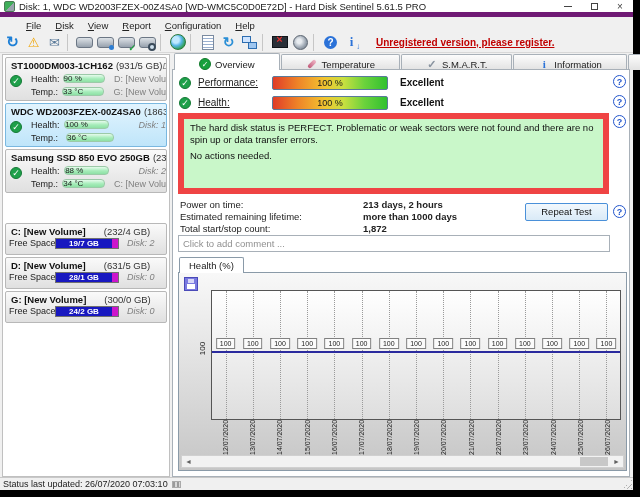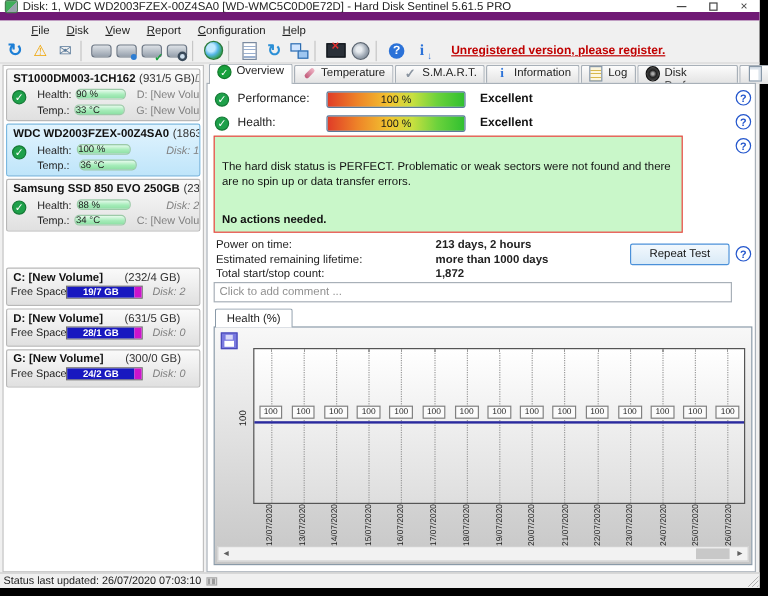--- a/index.html
+++ b/index.html
@@ -1,20 +1,20 @@
 <!DOCTYPE html>
 <html><head>
 <meta charset="utf-8">
 <style>
   * { margin:0; padding:0; box-sizing:border-box; }
   html,body { width:640px; height:497px; background:#000; font-family:"Liberation Sans",sans-serif; overflow:hidden; }
   .window { position:absolute; left:0; top:0; width:633px; height:490px; background:#f0f0f0; }
 
   
-  .titlebar { position:absolute; left:0; top:0; width:100%; height:17px; background:#fff; display:flex; align-items:center; border-bottom:7px solid #701a75; }
+  .titlebar { position:absolute; left:0; top:0; width:100%; height:17px; background:#fff; display:flex; align-items:center; border-bottom:5px solid #701a75; }
   .app-icon { width:11px; height:11px; margin:0 4px 0 4px; border-radius:2px;
     background: linear-gradient(135deg,#3fae5a 0 50%, #9aa4ae 50% 100%); border:1px solid #4a7a55; }
   .title-text { font-size:9.5px; color:#222; white-space:nowrap; overflow:hidden; flex:1; }
   .winbtns { display:flex; height:100%; }
   .winbtn { width:26px; height:100%; display:flex; align-items:center; justify-content:center; font-size:10px; color:#444; }
   .glyph-min { width:8px; height:1px; background:#444; display:block; }
   .glyph-max { width:7px; height:7px; border:1px solid #444; display:block; }
 
   
   .menubar { position:absolute; left:16px; top:18px; width:100%; height:14px; display:flex; align-items:center; padding-left:3px; }
@@ -69,45 +69,45 @@
   .vhead .vsize { margin-left:18px; color:#333; }
   .vrow { display:flex; align-items:flex-start; height:13px; padding-left:3px; }
   .vrow .vlabel { font-size:9px; color:#222; width:46px; }
   .freebar { width:64px; height:11px; border:1px solid #707070; display:flex; background:#fff; }
   .freebar .fb-used { flex:1; background:#1818c0; color:#fff; font-size:8px; font-weight:bold; text-align:center; line-height:10px; }
   .freebar .fb-mark { width:6px; background:#cc14cc; }
   .vrow .vdisk { margin-left:8px; font-size:9px; color:#808080; font-style:italic; }
 
   
   .tabbar { position:absolute; left:174px; top:53px; height:17px; display:flex; align-items:flex-end; }
-  .tab { display:flex; align-items:flex-start; height:16px; padding:0 6px; margin-right:1px; font-size:9.5px; color:#222;
+  .tab { display:flex; align-items:flex-end; height:16px; padding:0 24px; margin-right:1px; font-size:9.5px; color:#222;
     background:linear-gradient(#fcfcfc,#e2e2e2); border:1px solid #a8b0b8; border-bottom:none; border-radius:2px 2px 0 0; }
   .tab[data-active="true"] { background:#fff; height:17px; position:relative; z-index:3; }
   .tabicon { width:12px; height:12px; margin-right:4px; position:relative; display:inline-flex; align-items:center; justify-content:center; flex:none; }
   .tabicon[data-ticon="overview"] { background:#18a03c; border-radius:50%; border:1px solid #127a2c; }
   .tabicon[data-ticon="overview"]::before { content:"✓"; color:#fff; font-size:8px; }
   .tabicon[data-ticon="temperature"]::before { content:""; width:10px; height:4px; border-radius:3px; transform:rotate(-45deg); background:linear-gradient(90deg,#c05878,#f0b8c8); }
   .tabicon[data-ticon="smart"]::before { content:"✓"; color:#8a94a0; font-size:11px; font-weight:bold; }
   .tabicon[data-ticon="information"]::before { content:"i"; color:#2b72d8; font-weight:bold; font-size:11px; font-family:"Liberation Serif",serif; }
   .tabicon[data-ticon="log"]::before { content:""; width:9px; height:11px; border:1px solid #8898a8; background:repeating-linear-gradient(#fdf6dc 0 2px, #d8b84a 2px 3px); }
   .tabicon[data-ticon="disk-performance"]::before { content:""; width:11px; height:11px; border-radius:50%; border:1px solid #111;
     background:radial-gradient(circle at 50% 50%, #aaa 12%, #222 40%, #484848 75%); }
   .tabicon[data-ticon="alerts"]::before { content:""; width:9px; height:11px; background:#fff; border:1px solid #8898a8; box-shadow:inset -2px 2px 0 #dce4ec; }
 
   
   .main-panel { position:absolute; left:172px; top:69px; width:458px; height:408px; background:#fff; border:1px solid #a8b0b8; }
   .meter-row { position:absolute; left:6px; display:flex; align-items:center; height:15px; }
   .meter-row .check-badge2 { width:12px; height:12px; border-radius:50%; background:#1ea04a; border:1px solid #157a36; color:#fff; font-size:9px; line-height:11px; text-align:center; flex:none; }
-  .meter-row .mlabel { font-size:10px; color:#222; margin-left:7px; width:74px; }
+  .meter-row .mlabel { font-size:10px; color:#222; margin-left:7px; width:74px;text-decoration:underline; }
   .gauge { width:116px; height:14px; border:1px solid #5a7a9a; border-radius:2px; text-align:center; font-size:9px; line-height:13px; color:#1a1a1a;
     background:linear-gradient(90deg,#e03c28 0%,#ee8428 22%,#f2c430 45%,#c8e040 62%,#6cd23c 80%,#30c030 100%); }
   .mrating { font-size:10px; font-weight:bold; color:#111; margin-left:12px; }
   .help-badge { position:absolute; width:13px; height:13px; border-radius:50%; border:1px solid #2255cc; color:#2255cc; font-size:9px; font-weight:bold; line-height:12px; text-align:center; background:#fff; }
-  .status-box { position:absolute; left:5px; top:43px; width:391px; height:81px; background:#c9f7c9; border:1px solid #ef4444; padding:20px 6px; font-size:9.5px; color:#111; line-height:1.25; }
-  .status-box .line2 { font-weight:bold; margin-top:20px; }
+  .status-box { position:absolute; left:5px; top:43px; width:431px; height:81px; background:#c9f7c9; border:6px solid #ef4444; padding:3px 6px; font-size:9.5px; color:#111; line-height:1.25; }
+  .status-box .line2 { font-weight:normal; margin-top:4px; }
   .info-row { position:absolute; left:7px; font-size:9.5px; color:#222; height:11px; }
   .info-row .ivalue { position:absolute; left:183px; font-weight:bold; white-space:nowrap; }
   .repeat-btn { position:absolute; left:352px; top:133px; width:83px; height:18px; border:1px solid #4a90d9; border-radius:2px;
     background:linear-gradient(#f2f8fd,#d9eaf7); font-size:9.5px; color:#111; text-align:center; line-height:16px; }
   .comment-input { position:absolute; left:5px; top:165px; width:432px; height:17px; border:1px solid #a8b0b8; font-size:9.5px; padding:0 4px; font-family:"Liberation Sans",sans-serif; color:#222; }
   .comment-input::placeholder { color:#909090; }
 
   
   .chart-tab { position:absolute; left:6px; top:187px; height:16px; padding:0 9px; background:#fff; border:1px solid #8a9aa8; border-bottom:none; border-radius:2px 2px 0 0; font-size:9.5px; line-height:15px; color:#222; z-index:2; }
   .chart-panel { position:absolute; left:5px; top:202px; width:449px; height:199px; border:1px solid #8a9aa8; background:linear-gradient(#f8f8f8,#c6c6c6); }

